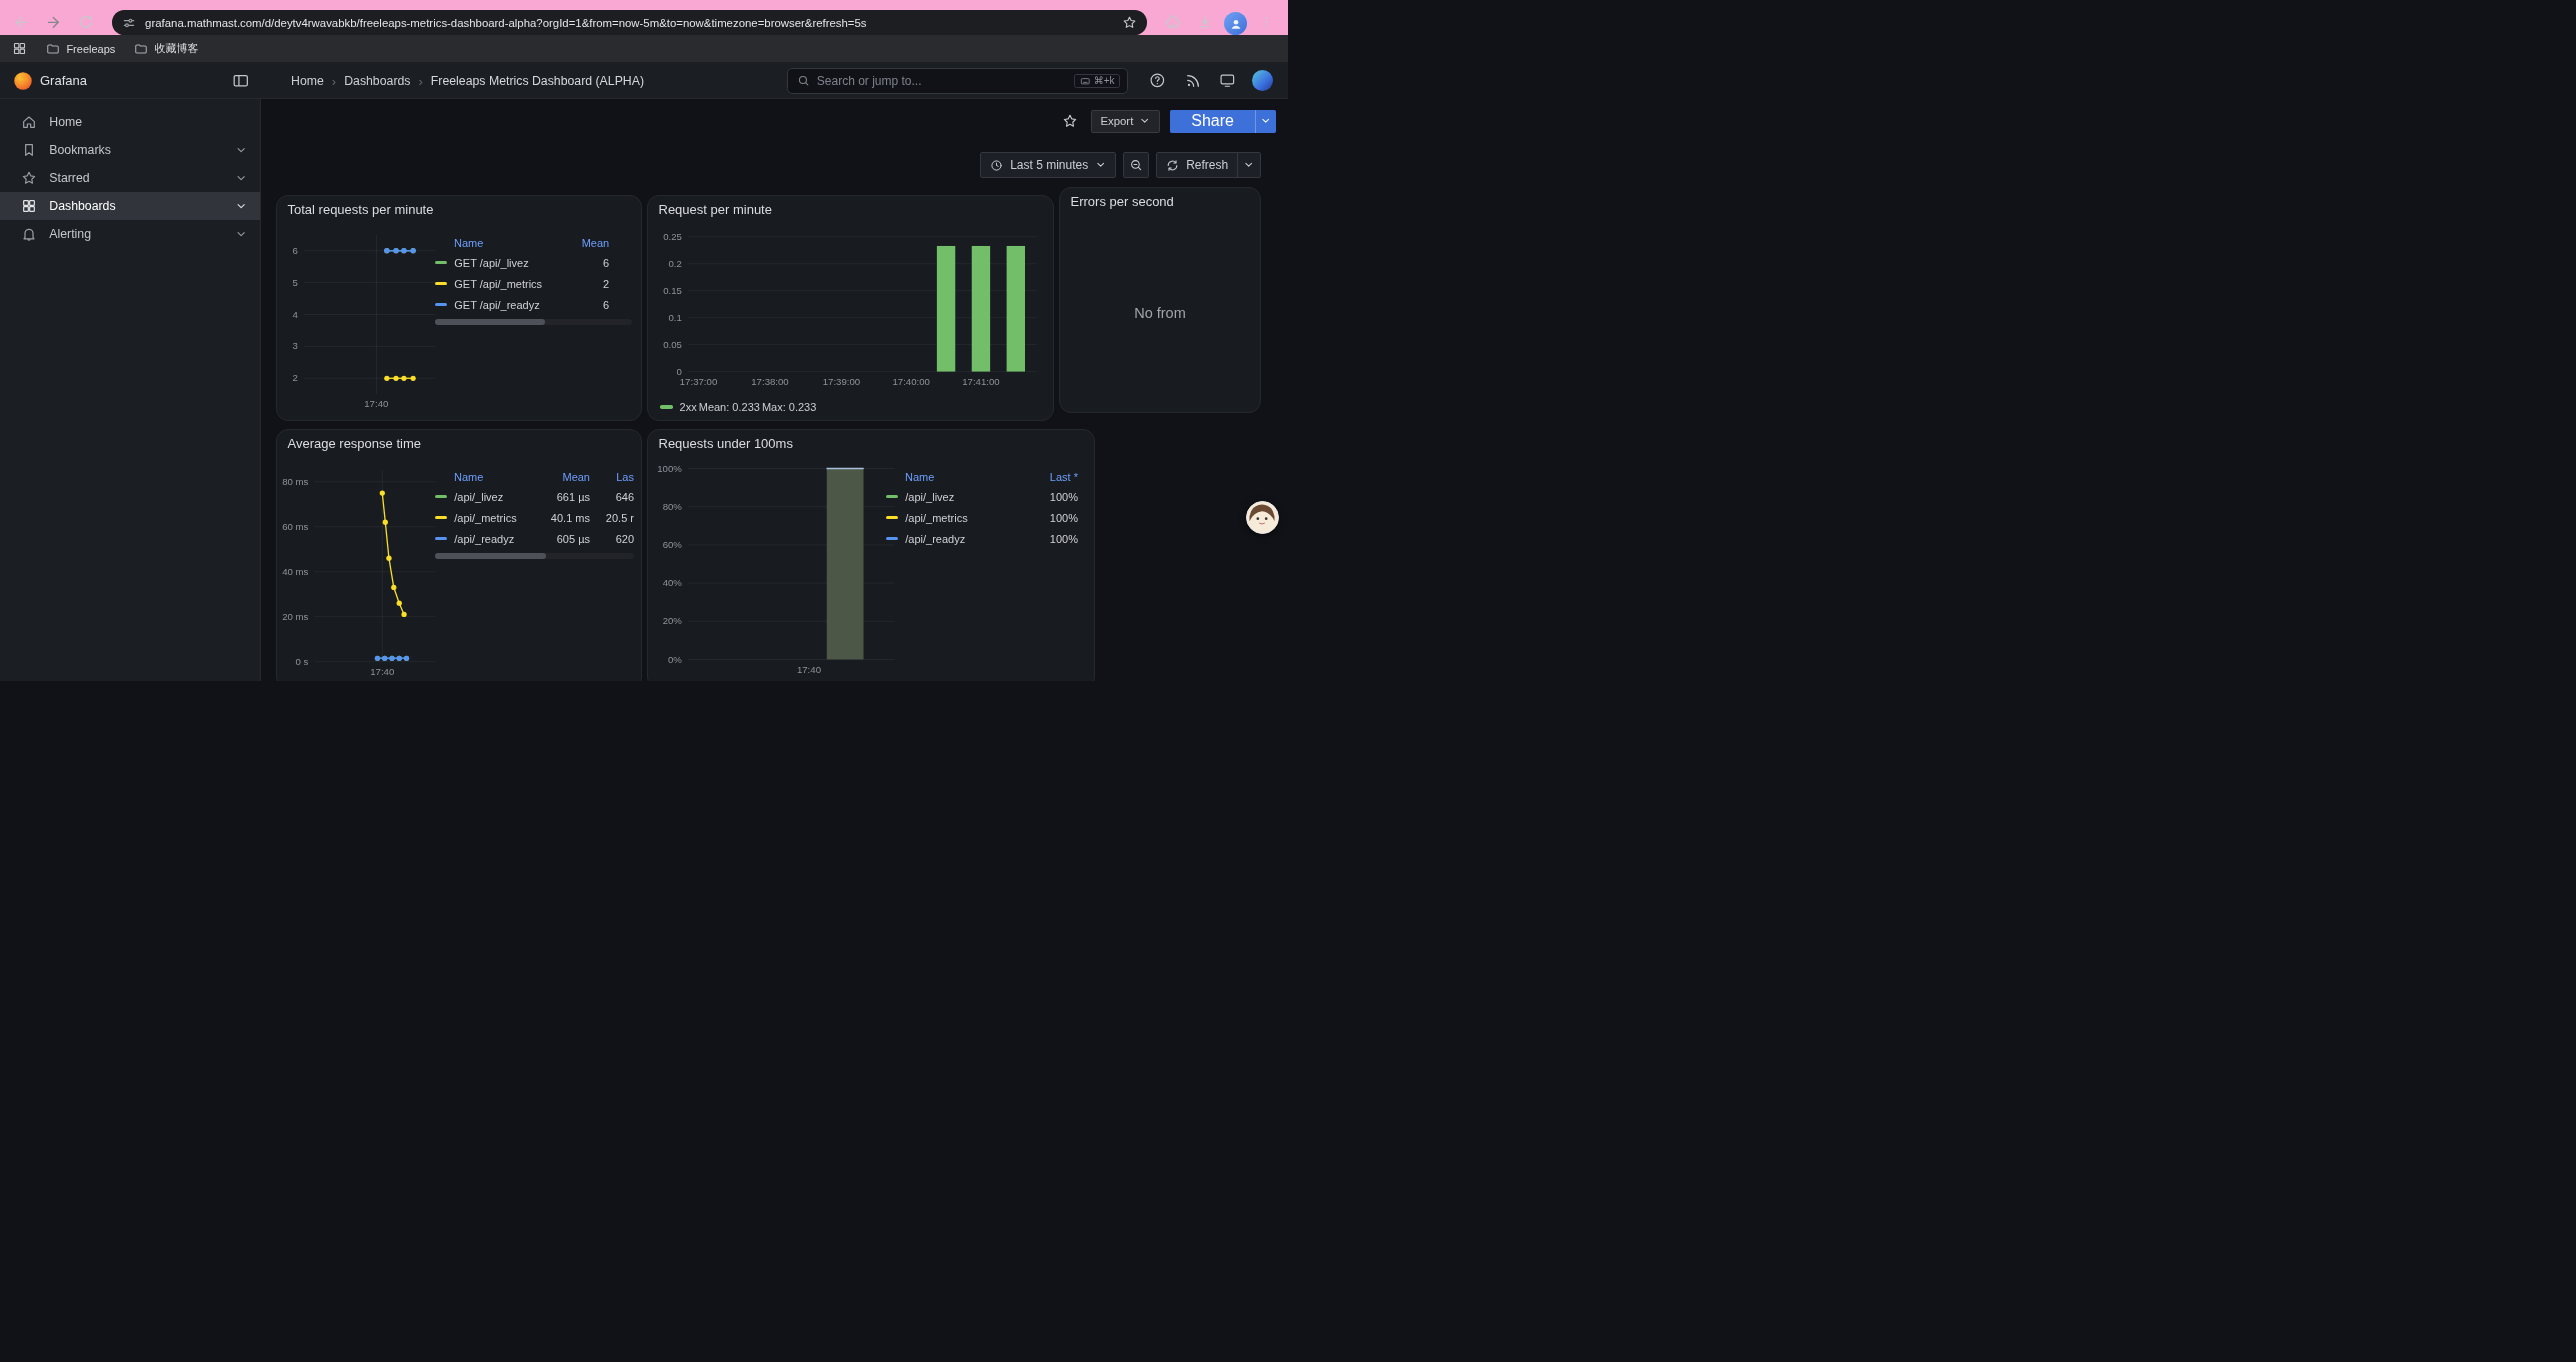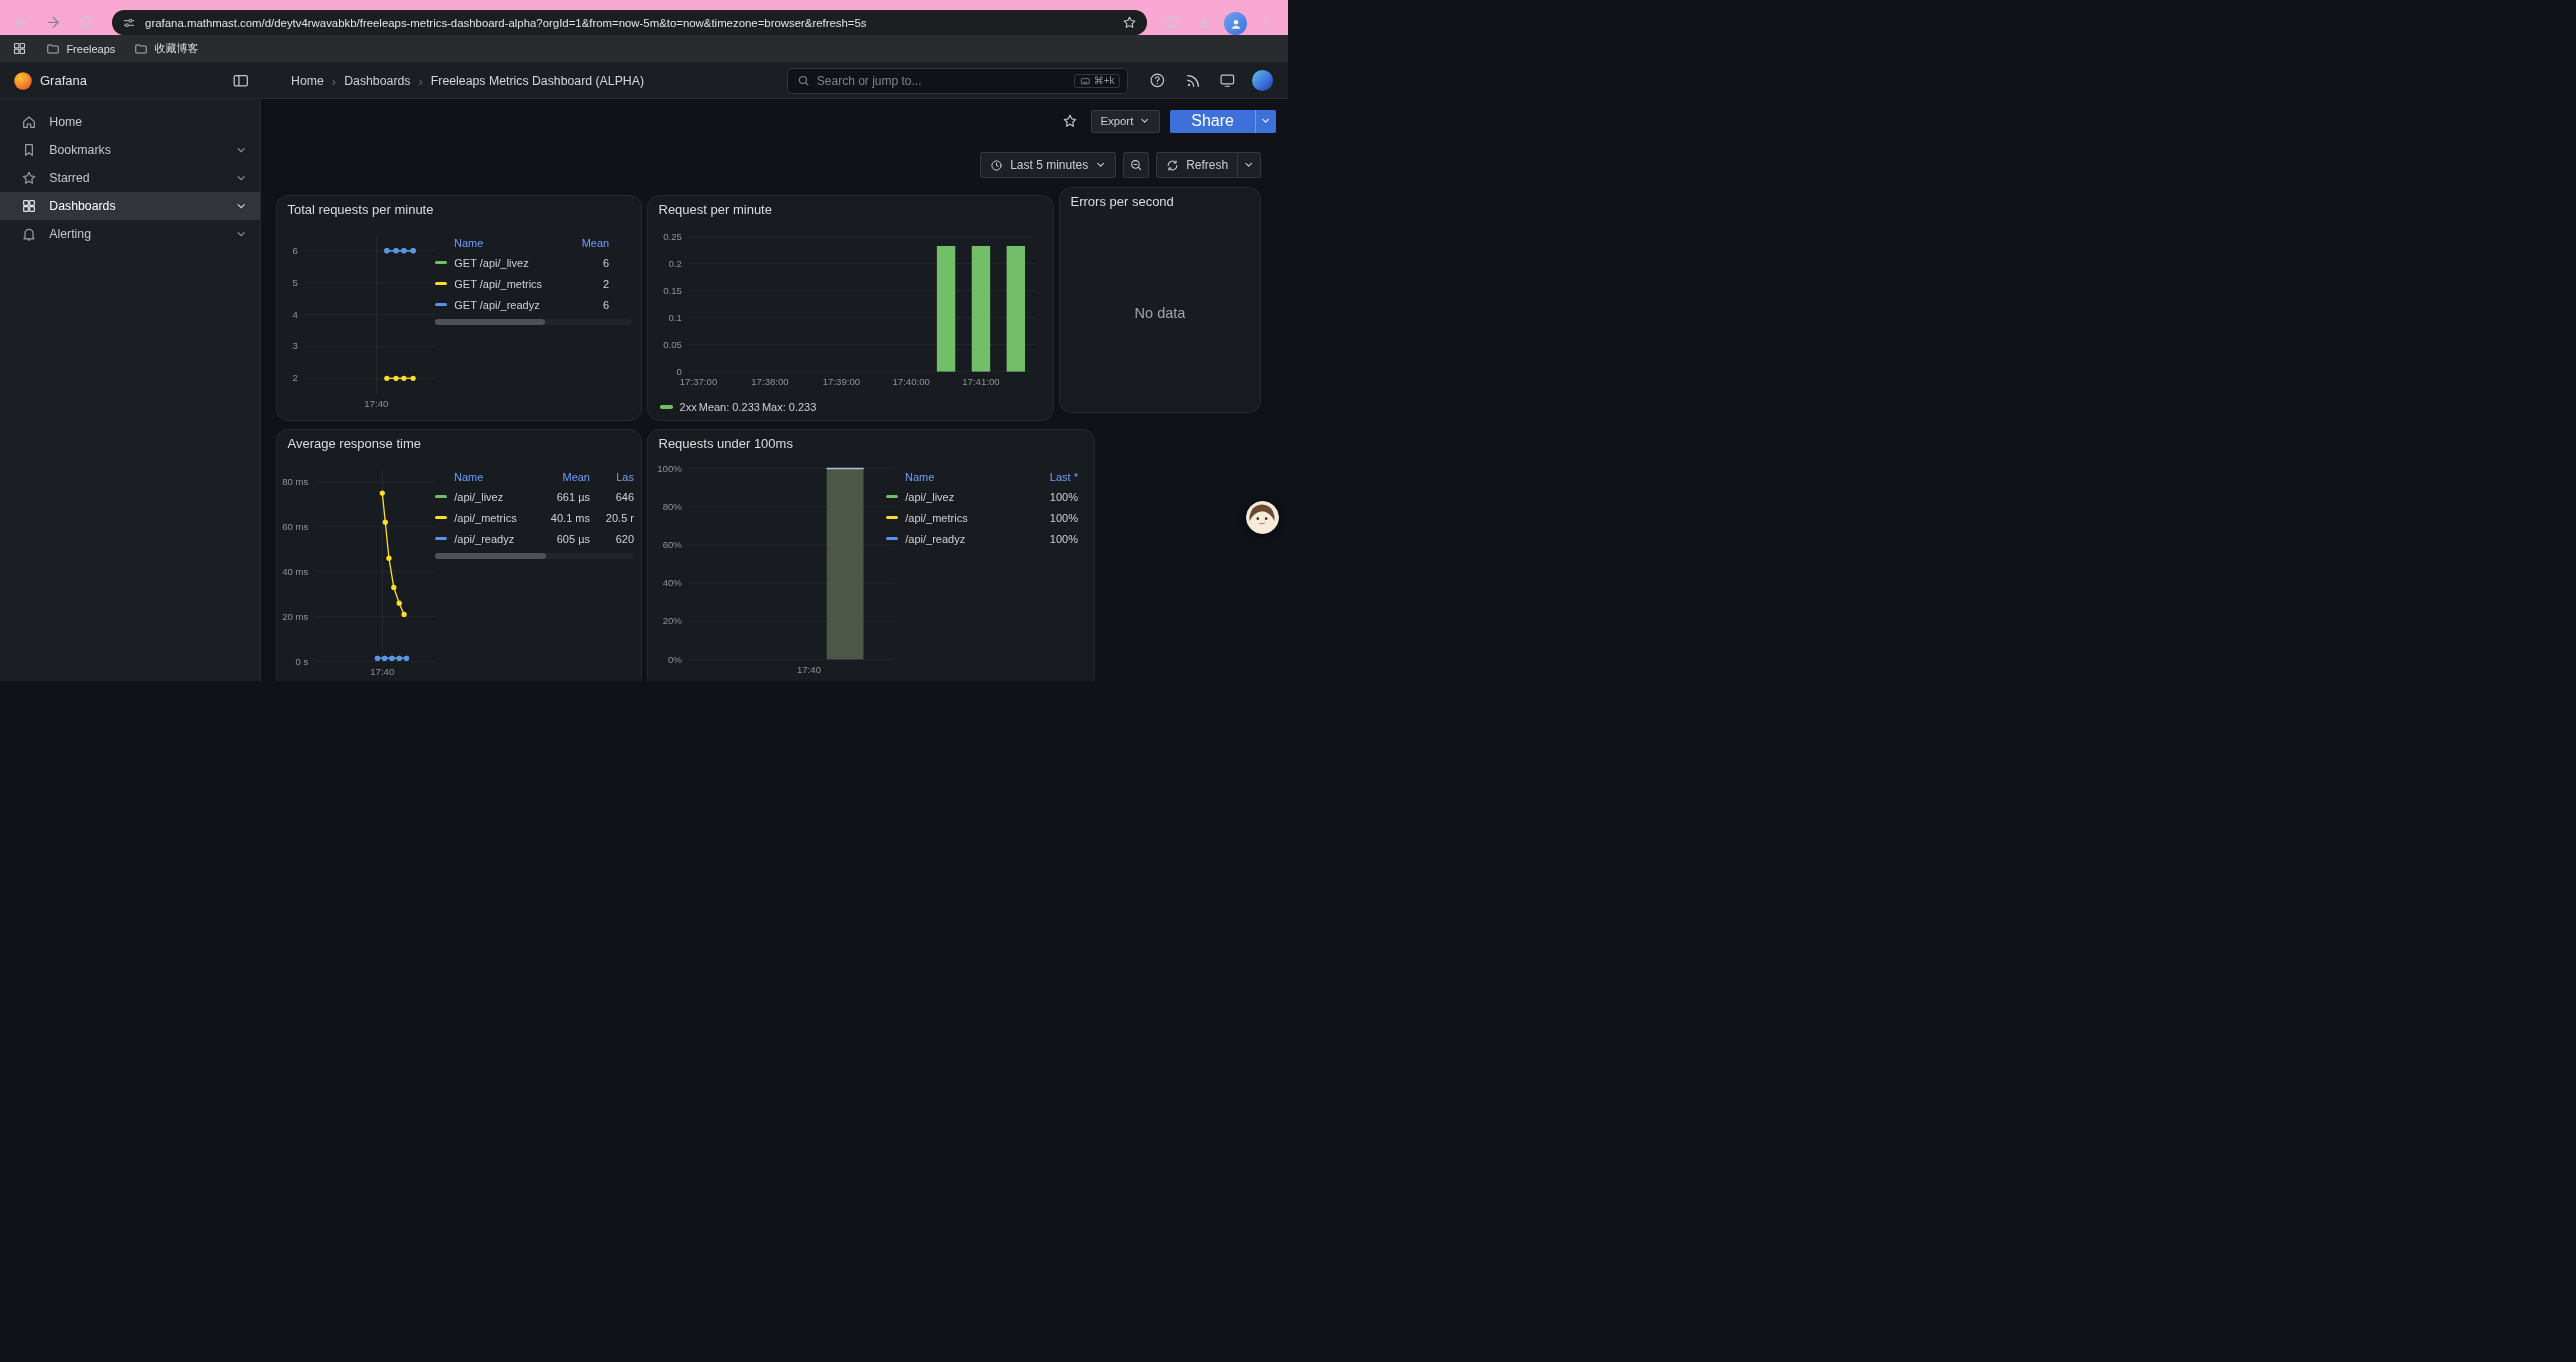--- a/index.html
+++ b/index.html
@@ -459,21 +459,21 @@
             <span class="dash" style="background: rgb(115, 191, 105);"></span>
             <span>2xx</span>
           </span>
           <span>Mean: 0.233</span>
           <span>Max: 0.233</span>
         </div>
       </section>
 
       <section class="panel p3">
         <h2>Errors per second</h2>
-        <div class="nodata">No data</div>
+        <div class="nodata">No from</div>
       </section>
 
       <section class="panel p4">
         <h2>Average response time</h2>
         <svg class="chart" style="left:3.5px;top:30px" width="160" height="228" viewBox="0 0 182 260">
             <line class="grid" x1="38" x2="176" y1="24.823529411764696" y2="24.823529411764696"></line>
             <text class="tick ty" x="31" y="28.323529411764696">80 ms</text>
             <line class="grid" x1="38" x2="176" y1="76.11764705882351" y2="76.11764705882351"></line>
             <text class="tick ty" x="31" y="79.61764705882351">60 ms</text>
             <line class="grid" x1="38" x2="176" y1="127.41176470588235" y2="127.41176470588235"></line>

